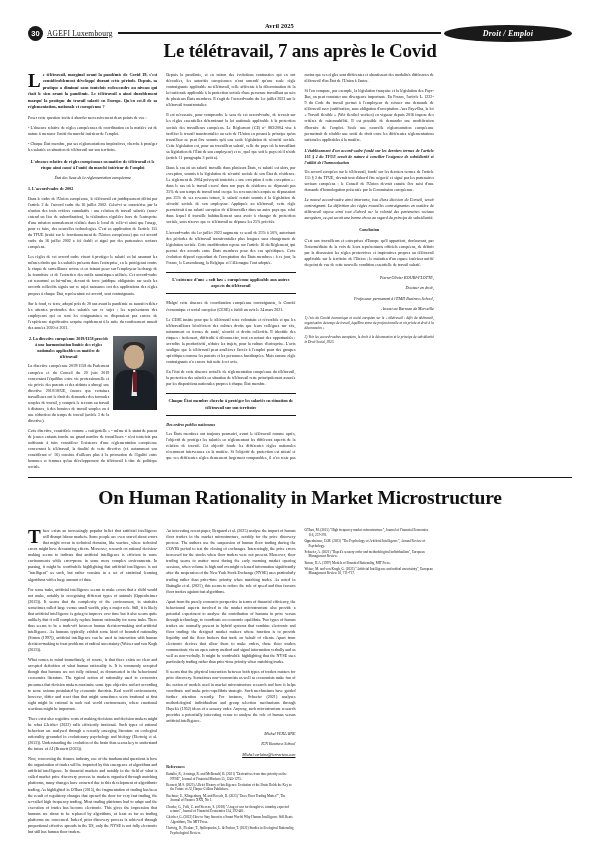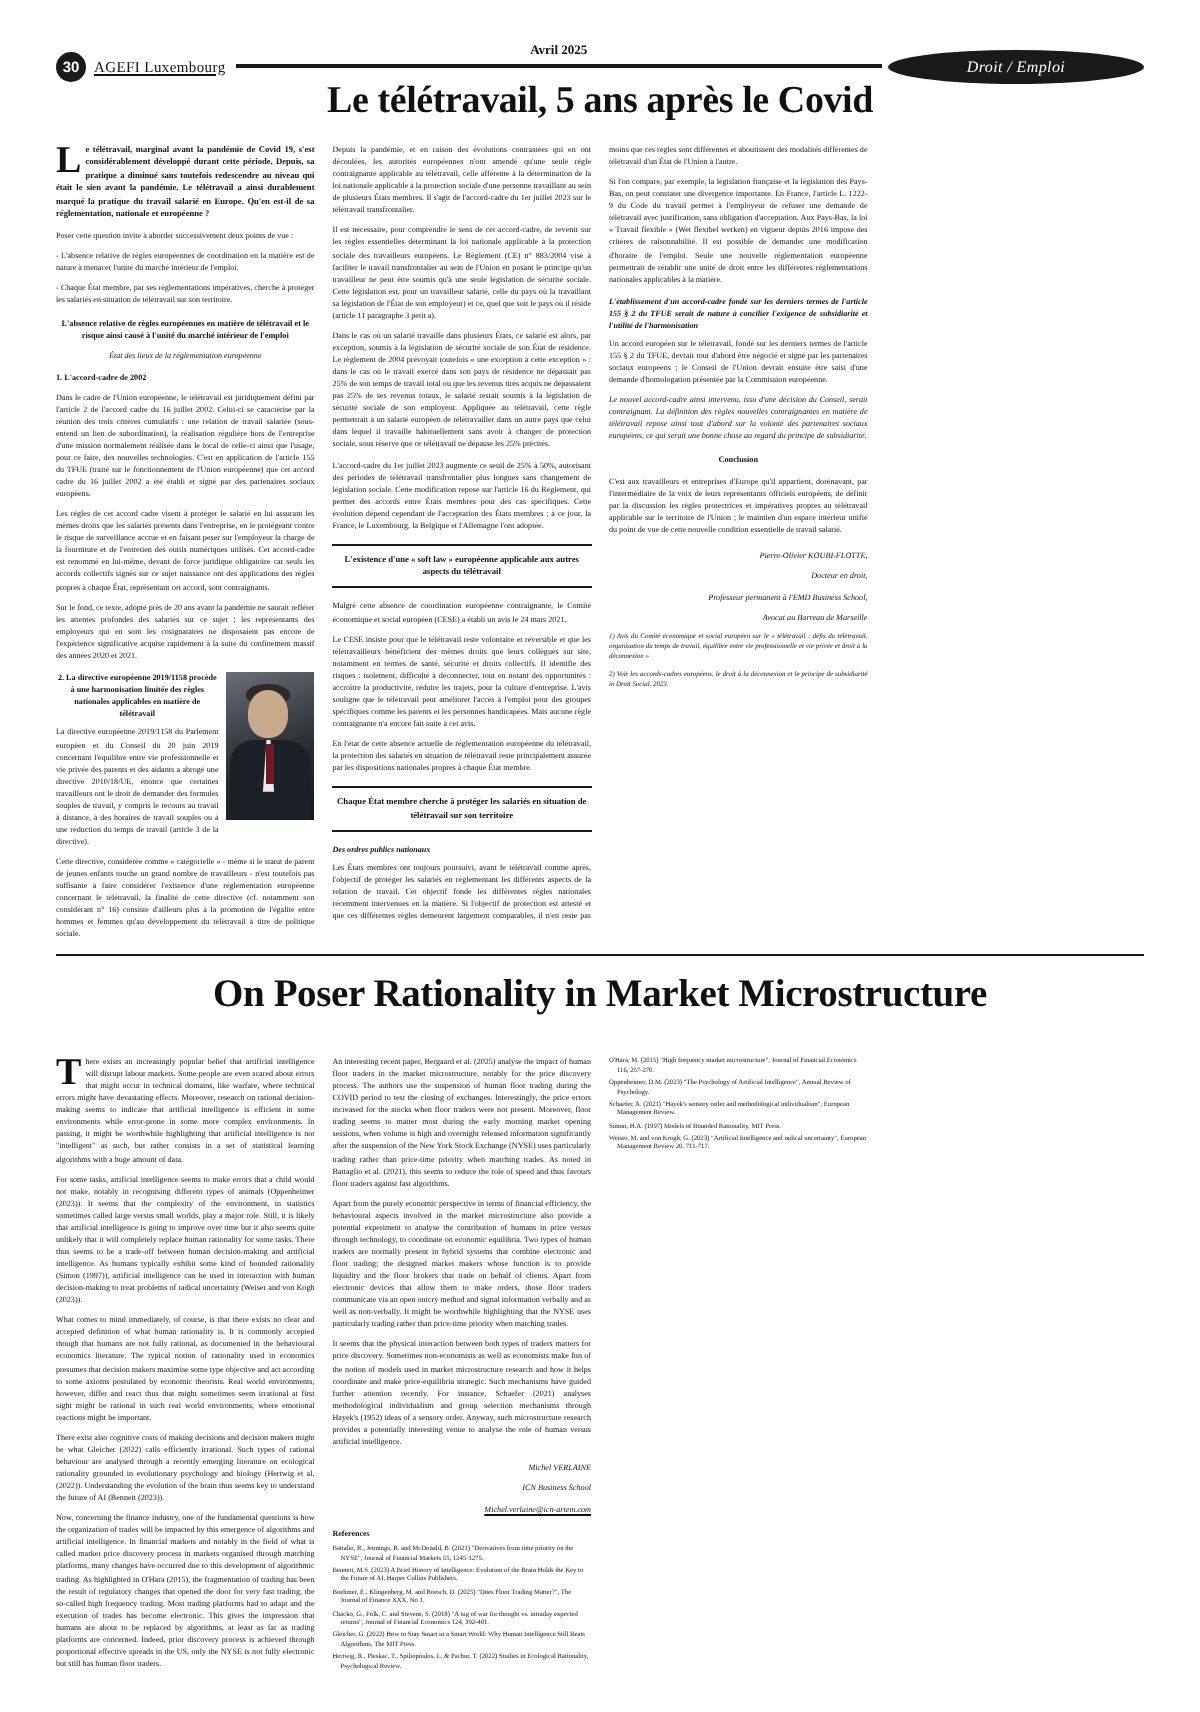--- a/index.html
+++ b/index.html
@@ -9,21 +9,21 @@
   
   .masthead{position:absolute;left:28px;top:20px;width:544px;height:26px;display:flex;align-items:center;}
   .pagenum{width:15px;height:15px;border-radius:50%;background:#1a1a1a;color:#fff;font-size:7.5px;font-weight:bold;
            display:flex;align-items:center;justify-content:center;font-family:"Liberation Sans",sans-serif;flex:0 0 auto;}
   .mast-name{font-size:7.5px;margin-left:4px;letter-spacing:.2px;white-space:nowrap;font-family:"Liberation Serif",serif;text-decoration:underline;}
   .mast-rule{flex:1 1 auto;height:1.3px;background:#1a1a1a;margin:0 3px 0 5px;position:relative;}
   .mast-date{position:absolute;left:50%;top:-10px;transform:translateX(-50%);background:#fff;padding:0 6px;
              font-size:6.5px;font-weight:bold;white-space:nowrap;}
   .mast-pill{flex:0 0 auto;background:#1a1a1a;color:#fff;border-radius:50%/50%;
              width:128px;height:17px;display:flex;align-items:center;justify-content:center;}
-  .mast-pill span{font-size:8px;font-style:italic;font-weight:normal;letter-spacing:.2px;}
+  .mast-pill span{font-size:8px;font-style:italic;font-weight:bold;letter-spacing:.2px;}
 
   
   .a1-title{position:absolute;left:28px;top:40px;width:544px;text-align:center;font-size:19px;font-weight:bold;
             letter-spacing:-.2px;}
   .a1-body{position:absolute;left:28px;top:72px;width:544px;height:400px;
            column-count:4;column-gap:9px;column-fill:auto;}
   .a1-body p{margin:0 0 4px 0;font-size:4.05px;line-height:1.5;text-align:justify;hyphens:auto;
              -webkit-hyphens:auto;}
   .a1-body p.h{font-weight:bold;text-align:center;margin:6px 0 4px 0;font-size:4.15px;}
   .a1-body p.sh{font-weight:bold;margin:5px 0 3px 0;font-size:4.1px;}
@@ -72,21 +72,21 @@
     <div class="pagenum">30</div>
     <div class="mast-name">AGEFI Luxembourg</div>
     <div class="mast-rule">
       <span class="mast-date">Avril 2025</span>
     </div>
     <div class="mast-pill">
       <span>Droit / Emploi</span>
     </div>
   </div>
 
-  <div class="a1-title">Le télétravail, 5 ans après le Covid</div>
+  <div class="a1-title">Le télétravail, 7 ans après le Covid</div>
 
   <div class="a1-body">
     <p class="lead"><span class="dropcap">L</span><span>e télétravail, marginal avant la pandémie de Covid 19, s'est considérablement développé durant cette période. Depuis, sa pratique a diminué sans toutefois redescendre au niveau qui était le sien avant la pandémie. Le télétravail a ainsi durablement marqué la pratique du travail salarié en Europe. Qu'en est-il de sa réglementation, nationale et européenne ?</span></p>
     <p>Poser cette question invite à aborder successivement deux points de vue :</p>
     <p>- L'absence relative de règles européennes de coordination en la matière est de nature à menacer l'unité du marché intérieur de l'emploi.</p>
     <p>- Chaque État membre, par ses réglementations impératives, cherche à protéger les salariés en situation de télétravail sur son territoire.</p>
     <p class="h">L'absence relative de règles européennes en matière de télétravail et le risque ainsi causé à l'unité du marché intérieur de l'emploi</p>
     <p class="it ctr">État des lieux de la réglementation européenne</p>
     <p class="sh">1. L'accord-cadre de 2002</p>
     <p>Dans le cadre de l'Union européenne, le télétravail est juridiquement défini par l'article 2 de l'accord cadre du 16 juillet 2002. Celui-ci se caractérise par la réunion des trois critères cumulatifs : une relation de travail salariée (sous-entend un lien de subordination), la réalisation régulière hors de l'entreprise d'une mission normalement réalisée dans le local de celle-ci ainsi que l'usage, pour ce faire, des nouvelles technologies. C'est en application de l'article 155 du TFUE (traité sur le fonctionnement de l'Union européenne) que cet accord cadre du 16 juillet 2002 a été établi et signé par des partenaires sociaux européens.</p>
@@ -124,21 +124,21 @@
     <p class="sig">Pierre-Olivier KOUBI-FLOTTE,</p>
     <p class="sig" style="margin-top:0">Docteur en droit,</p>
     <p class="sig" style="margin-top:0">Professeur permanent à l'EMD Business School,</p>
     <p class="sig" style="margin-top:0">Avocat au Barreau de Marseille</p>
     <p class="note">1) Avis du Comité économique et social européen sur le « télétravail : défis du télétravail, organisation du temps de travail, équilibre entre vie professionnelle et vie privée et droit à la déconnexion »</p>
     <p class="note">2) Voir les accords-cadres européens, le droit à la déconnexion et le principe de subsidiarité in Droit Social, 2023.</p>
   </div>
 
   <div class="a1-rule"></div>
 
-  <div class="a2-title">On Poser Rationality in Market Microstructure</div>
+  <div class="a2-title">On Human Rationality in Market Microstructure</div>
 
   <div class="a2-body">
     <p><span class="dropcap2">T</span><span>here exists an increasingly popular belief that artificial intelligence will disrupt labour markets. Some people are even scared about errors that might occur in technical domains, like warfare, where technical errors might have devastating effects. Moreover, research on rational decision-making seems to indicate that artificial intelligence is efficient in some environments while error-prone in some more complex environments. In passing, it might be worthwhile highlighting that artificial intelligence is not "intelligent" as such, but rather consists in a set of statistical learning algorithms with a huge amount of data.</span></p>
     <p>For some tasks, artificial intelligence seems to make errors that a child would not make, notably in recognising different types of animals (Oppenheimer (2023)). It seems that the complexity of the environment, in statistics sometimes called large versus small worlds, play a major role. Still, it is likely that artificial intelligence is going to improve over time but it also seems quite unlikely that it will completely replace human rationality for some tasks. There thus seems to be a trade-off between human decision-making and artificial intelligence. As humans typically exhibit some kind of bounded rationality (Simon (1997)), artificial intelligence can be used in interaction with human decision-making to treat problems of radical uncertainty (Weiser and von Kogh (2023)).</p>
     <p>What comes to mind immediately, of course, is that there exists no clear and accepted definition of what human rationality is. It is commonly accepted though that humans are not fully rational, as documented in the behavioural economics literature. The typical notion of rationality used in economics presumes that decision makers maximise some type objective and act according to some axioms postulated by economic theorists. Real world environments, however, differ and react thus that might sometimes seem irrational at first sight might be rational in such real world environments, where emotional reactions might be important.</p>
     <p>There exist also cognitive costs of making decisions and decision makers might be what Gleicher (2022) calls efficiently irrational. Such types of rational behaviour are analysed through a recently emerging literature on ecological rationality grounded in evolutionary psychology and biology (Hertwig et al. (2022)). Understanding the evolution of the brain thus seems key to understand the future of AI (Bennett (2023)).</p>
     <p>Now, concerning the finance industry, one of the fundamental questions is how the organization of trades will be impacted by this emergence of algorithms and artificial intelligence. In financial markets and notably in the field of what is called market price discovery process in markets organised through matching platforms, many changes have occurred due to this development of algorithmic trading. As highlighted in O'Hara (2015), the fragmentation of trading has been the result of regulatory changes that opened the door for very fast trading, the so-called high frequency trading. Most trading platforms had to adapt and the execution of trades has become electronic. This gives the impression that humans are about to be replaced by algorithms, at least as far as trading platforms are concerned. Indeed, prior discovery process is achieved through proportional effective spreads in the US, only the NYSE is not fully electronic but still has human floor traders.</p>
     <p>An interesting recent paper, Bergaard et al. (2025) analyse the impact of human floor traders in the market microstructure, notably for the price discovery process. The authors use the suspension of human floor trading during the COVID period to test the closing of exchanges. Interestingly, the price errors increased for the stocks when floor traders were not present. Moreover, floor trading seems to matter most during the early morning market opening sessions, when volume is high and overnight released information significantly after the suspension of the New York Stock Exchange (NYSE) uses particularly trading rather than price-time priority when matching trades. As noted in Battaglio et al. (2021), this seems to reduce the role of speed and thus favours floor traders against fast algorithms.</p>
     <p>Apart from the purely economic perspective in terms of financial efficiency, the behavioural aspects involved in the market microstructure also provide a potential experiment to analyse the contribution of humans in price versus through technology, to coordinate on economic equilibria. Two types of human traders are normally present in hybrid systems that combine electronic and floor trading; the designed market makers whose function is to provide liquidity and the floor brokers that trade on behalf of clients. Apart from electronic devices that allow them to make orders, those floor traders communicate via an open outcry method and signal information verbally and as well as non-verbally. It might be worthwhile highlighting that the NYSE uses particularly trading rather than price-time priority when matching trades.</p>
     <p>It seems that the physical interaction between both types of traders matters for price discovery. Sometimes non-economists as well as economists make fun of the notion of models used in market microstructure research and how it helps coordinate and make price-equilibria strategic. Such mechanisms have guided further attention recently. For instance, Schaefer (2021) analyses methodological individualism and group selection mechanisms through Hayek's (1952) ideas of a sensory order. Anyway, such microstructure research provides a potentially interesting venue to analyse the role of human versus artificial intelligence.</p>

